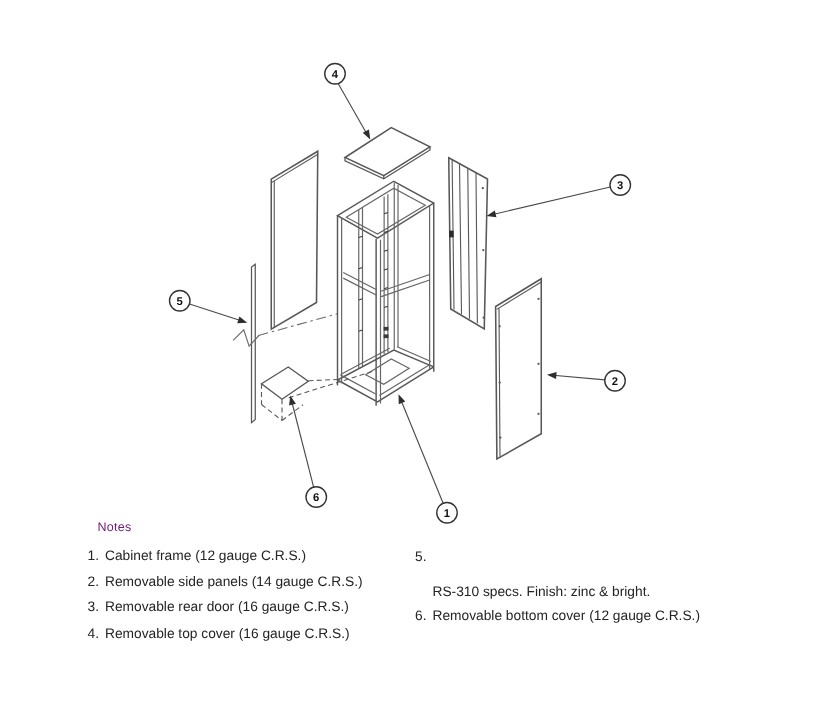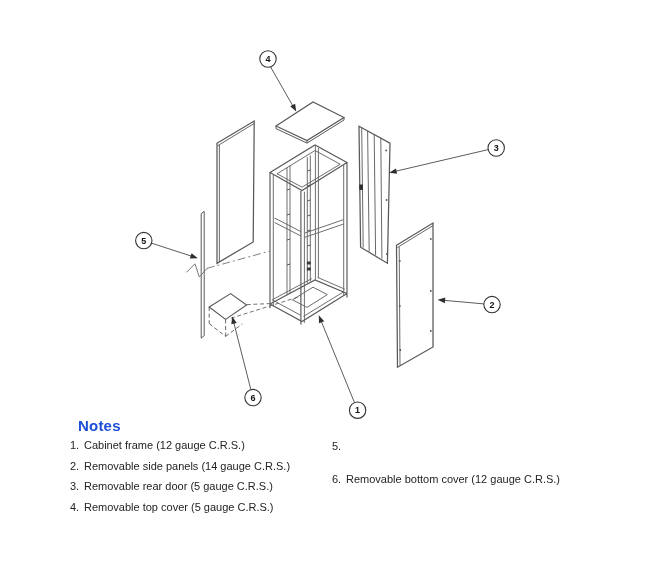--- a/index.html
+++ b/index.html
@@ -3,21 +3,21 @@
 <meta charset="utf-8">
 <style>
   html,body{margin:0;padding:0;background:#ffffff;}
   .page{
     position:relative;width:650px;height:573px;background:#ffffff;overflow:hidden;
     font-family:"Liberation Sans", sans-serif;
   }
   svg{position:absolute;left:0;top:0;}
   .notes-heading{
     position:absolute;left:78px;top:417px;margin:0;
-    font-size:15px;font-weight:bold;color:#1d4ed8;letter-spacing:.2px;
+    font-size:10px;font-weight:normal;color:#701a75;letter-spacing:.2px;
   }
   .notes-col{position:absolute;font-size:11px;color:#242424;}
   .notes-col.left{left:70px;top:439px;width:265px;}
   .notes-col.right{left:332px;top:439px;width:250px;line-height:14.2px;}
   .note-item{display:flex;line-height:12.5px;margin-bottom:8.2px;}
   .notes-col.right .note-item{line-height:14.2px;margin-bottom:4.5px;}
   .note-item .num{flex:0 0 14px;}
   .note-item .txt{flex:1;}
 </style>
 </head>
@@ -165,34 +165,35 @@
     <div class="note-item">
       <span class="num">1.</span>
       <span class="txt">Cabinet frame (12 gauge C.R.S.)</span>
     </div>
     <div class="note-item">
       <span class="num">2.</span>
       <span class="txt">Removable side panels (14 gauge C.R.S.)</span>
     </div>
     <div class="note-item">
       <span class="num">3.</span>
-      <span class="txt">Removable rear door (5 gauge C.R.S.)</span>
+      <span class="txt">Removable rear door (16 gauge C.R.S.)</span>
     </div>
     <div class="note-item">
       <span class="num">4.</span>
-      <span class="txt">Removable top cover (5 gauge C.R.S.)</span>
+      <span class="txt">Removable top cover (16 gauge C.R.S.)</span>
     </div>
   </div>
 
   <div class="notes-col right">
     <div class="note-item">
       <span class="num">5.</span>
       <span class="txt">
         <br>
         <br>
+        <span>RS-310 specs. Finish: zinc &amp; bright.</span>
       </span>
     </div>
     <div class="note-item">
       <span class="num">6.</span>
       <span class="txt">Removable bottom cover (12 gauge C.R.S.)</span>
     </div>
   </div>
 
 </div>
 

